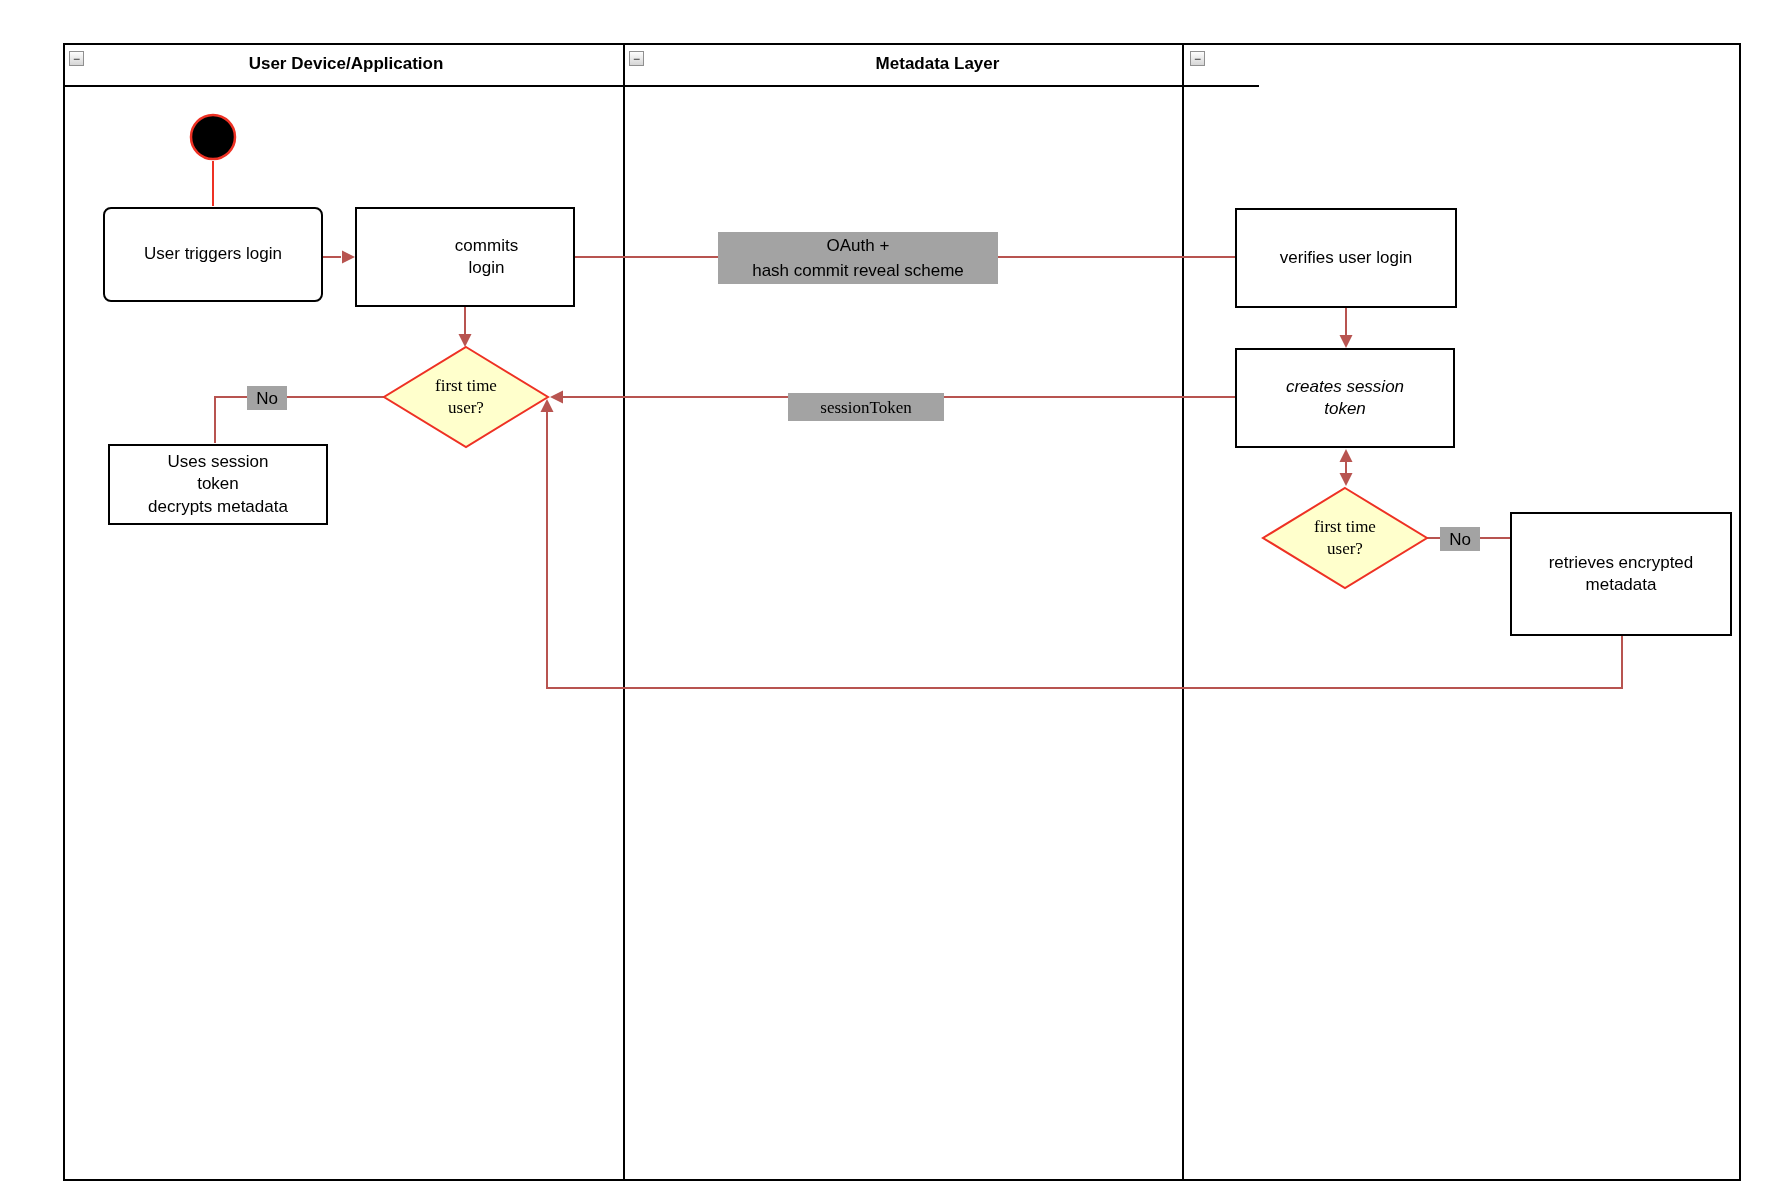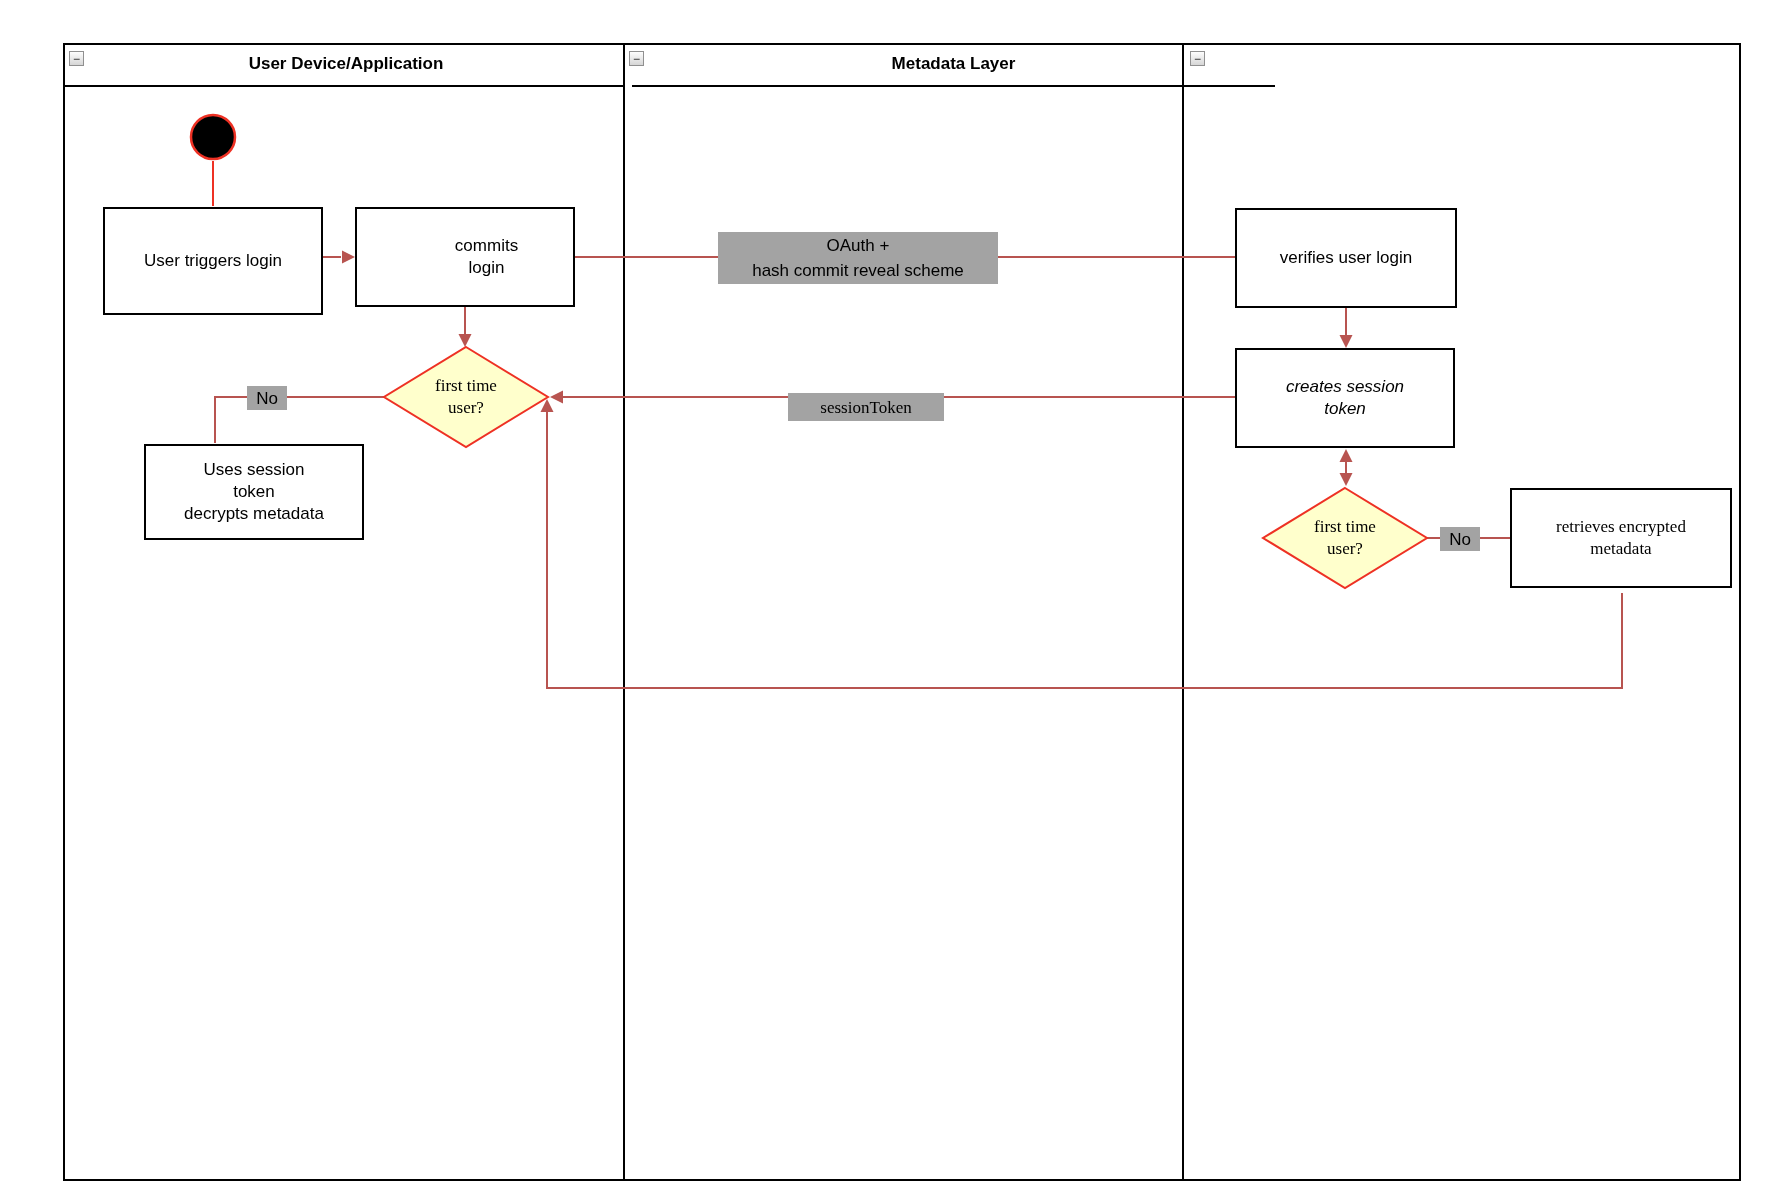--- a/index.html
+++ b/index.html
@@ -65,21 +65,21 @@
 
 <div id="canvas">
 
   <div class="pool"></div>
   <div class="lane-divider" style="left:623px;"></div>
   <div class="lane-divider" style="left:1182px;"></div>
 
   <div class="lane-header" style="left:63px; width:560px;padding-left:6px;">
     <span>User Device/Application</span>
   </div>
-  <div class="lane-header" style="left:632px; width:643px;">
+  <div class="lane-header" style="left:616px; width:643px;">
     <span>Metadata Layer</span>
   </div>
 
   <div class="collapse-btn" style="left:69px; top:51px;">−</div>
   <div class="collapse-btn" style="left:629px; top:51px;">−</div>
   <div class="collapse-btn" style="left:1190px; top:51px;">−</div>
 
   <svg id="edges" width="1780" height="1202">
 
     <g>
@@ -127,35 +127,35 @@
 
     <g>
       <polyline points="1622,593 1622,688 547,688 547,412" fill="none" stroke="#B85450" stroke-width="2"></polyline>
       <polygon points="547,399 540.5,412 553.5,412" fill="#B85450"></polygon>
     </g>
 
     <polygon points="466,347 548,397 466,447 384,397" fill="#FFFFCC" stroke="#EE3124" stroke-width="2"></polygon>
     <polygon points="1345,488 1427,538 1345,588 1263,538" fill="#FFFFCC" stroke="#EE3124" stroke-width="2"></polygon>
   </svg>
 
-  <div class="node" style="left:103px; top:207px; width:220px; height:108px;">User triggers login</div>
+  <div class="node" style="left:103px; top:207px; width:220px; height:95px;border-radius:8px;">User triggers login</div>
 
   <div class="node" style="left:355px; top:207px; width:220px; height:100px;padding-left:43px;">commits
 login</div>
 
-  <div class="node" style="left:108px; top:444px; width:220px; height:96px;margin-left:36px;">Uses session
+  <div class="node" style="left:108px; top:444px; width:220px; height:81px;">Uses session
 token
 decrypts metadata</div>
 
   <div class="node" style="left:1235px; top:208px; width:222px; height:100px;">verifies user login</div>
 
   <div class="node" style="left:1235px; top:348px; width:220px; height:100px;font-style:italic;">creates session
 token</div>
 
-  <div class="node" style="left:1510px; top:488px; width:222px; height:100px;font-family:Liberation Serif, serif;">retrieves encrypted
+  <div class="node" style="left:1510px; top:512px; width:222px; height:124px;">retrieves encrypted
 metadata</div>
 
   <div class="diamond-label" style="left:386px; top:367px; width:160px; height:60px;">first time
 user?</div>
 
   <div class="diamond-label" style="left:1265px; top:508px; width:160px; height:60px;">first time
 user?</div>
 
   <div class="edge-label" style="left:718px; top:232px; width:280px; height:52px;">OAuth +
 hash commit reveal scheme</div>

